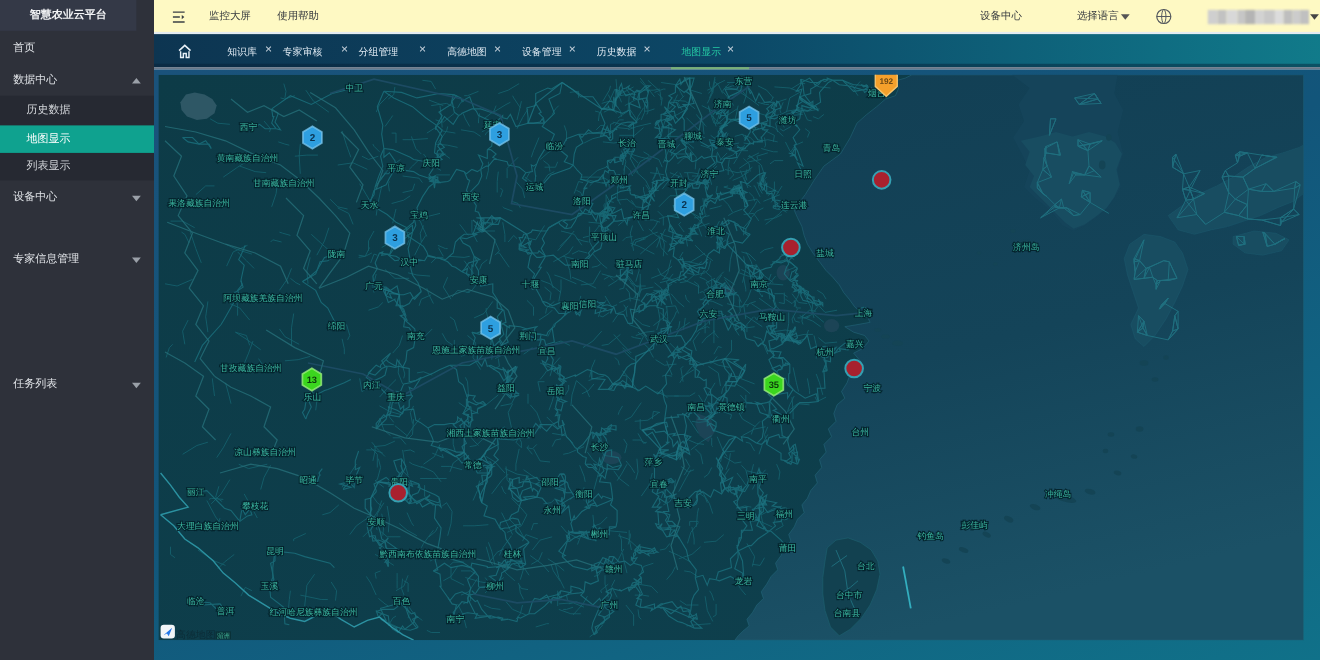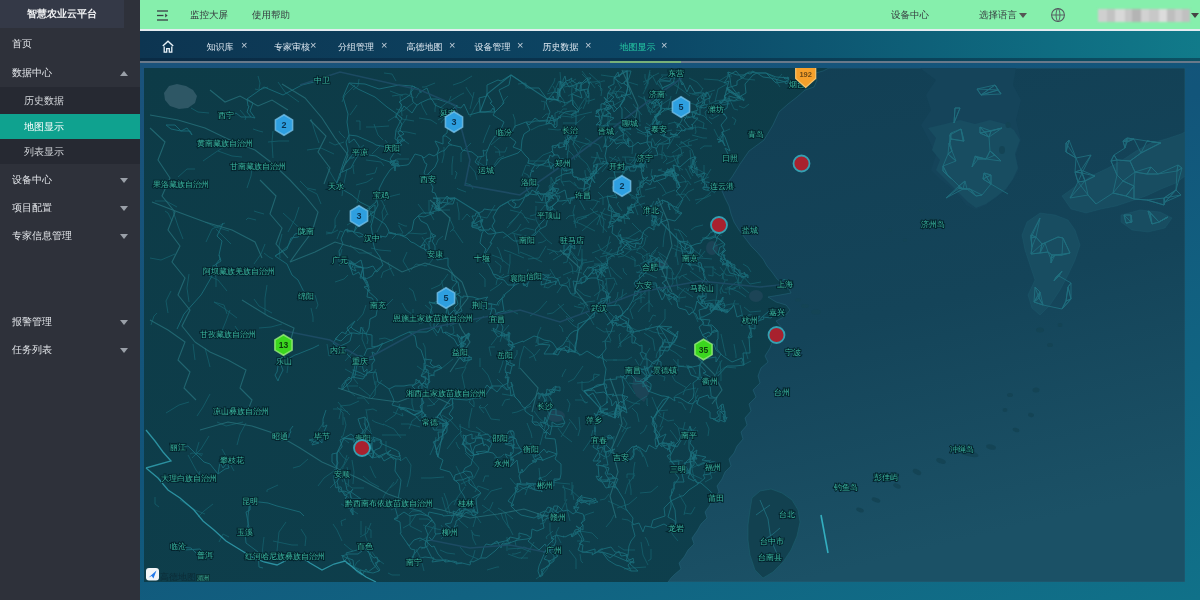--- a/index.html
+++ b/index.html
@@ -3,21 +3,21 @@
 <style>
 *{margin:0;padding:0;box-sizing:border-box}
 html,body{width:1200px;height:600px;overflow:hidden;font-family:"Liberation Sans",sans-serif}
 .sidebar{position:absolute;left:0;top:0;width:140px;height:600px;background:#2e313a;z-index:5}
 .sb-title{position:absolute;left:0;top:0;width:124px;height:28px;line-height:28px;text-align:center;color:#f2f3f5;font-size:10px;font-weight:bold;background:#343947}
 .sb-item{position:absolute;left:0;width:140px;height:28px;line-height:28px;color:#e2e5e9;font-size:10px;padding-left:12px}
 .sb-item .arr{position:absolute;right:12px;top:11.5px;line-height:0;font-size:0}
 .sb-sub{position:absolute;left:0;top:87px;width:140px;height:77px;background:#262932}
 .sb-sub-item{position:absolute;left:0;width:140px;height:25px;line-height:25px;color:#d3d6da;font-size:10px;padding-left:24px}
 .sb-sub-item.active{background:#0fa28f;color:#fff}
-.topbar{position:absolute;left:140px;top:0;width:1060px;height:31px;background:#86efac;z-index:4}
+.topbar{position:absolute;left:140px;top:0;width:1060px;height:31px;background:#fef9c3;z-index:4}
 .topbar .t{position:absolute;top:0;height:29px;line-height:29px;font-size:9.5px;color:#35393e}
 .topbar::after{content:"";position:absolute;left:0;bottom:0;width:100%;height:2px;background:#e4ecf1}
 .tabbar{position:absolute;left:140px;top:31px;width:1148px;height:30px;background:linear-gradient(90deg,#0d3551 0%,#0c4766 45%,#0f6d82 80%,#12838f 100%);z-index:4}
 .tabbar::after{content:"";position:absolute;left:0;bottom:0;width:100%;height:3px;background:rgba(7,30,54,0.45)}
 .tabbar .tabt{position:absolute;top:9.5px;font-size:9px}
 .tabbar .tabx{position:absolute;top:8px;font-size:11px;color:#c3cfda}
 .tabline{position:absolute;left:140px;top:61px;width:1060px;height:2px;background:#69798a;z-index:4}
 .tabline .green{position:absolute;left:470px;width:71px;height:2px;background:#78b078}
 .content{position:absolute;left:140px;top:63px;width:1060px;height:537px;background:linear-gradient(160deg,#1a527b 0%,#12557a 45%,#107189 100%)}
 .mapbox{position:absolute;left:4px;top:5px;width:1041px;height:514px}
@@ -26,23 +26,21 @@
 <div class="sidebar">
     <div class="sb-title">智慧农业云平台</div>
     <div class="sb-item" style="top:30px">首页</div>
     <div class="sb-item" style="top:59px">数据中心<span class="arr"><span style="display:inline-block;width:0;height:0;border-left:4.5px solid transparent;border-right:4.5px solid transparent;border-bottom:5px solid #9aa0a8"></span></span></div>
     <div class="sb-sub">
       <div class="sb-sub-item" style="top:0.5px">历史数据</div>
       <div class="sb-sub-item active" style="top:26.5px">地图显示</div>
       <div class="sb-sub-item" style="top:51.5px">列表显示</div>
     </div>
     <div class="sb-item" style="top:166px">设备中心<span class="arr"><span style="display:inline-block;width:0;height:0;border-left:4.5px solid transparent;border-right:4.5px solid transparent;border-top:5px solid #9aa0a8"></span></span></div>
-    <div class="sb-item" style="top:194px">项目配置<span class="arr"><span style="display:inline-block;width:0;height:0;border-left:4.5px solid transparent;border-right:4.5px solid transparent;border-top:5px solid #9aa0a8"></span></span></div>
     <div class="sb-item" style="top:222px">专家信息管理<span class="arr"><span style="display:inline-block;width:0;height:0;border-left:4.5px solid transparent;border-right:4.5px solid transparent;border-top:5px solid #9aa0a8"></span></span></div>
-    <div class="sb-item" style="top:308px">报警管理<span class="arr"><span style="display:inline-block;width:0;height:0;border-left:4.5px solid transparent;border-right:4.5px solid transparent;border-top:5px solid #9aa0a8"></span></span></div>
     <div class="sb-item" style="top:336px">任务列表<span class="arr"><span style="display:inline-block;width:0;height:0;border-left:4.5px solid transparent;border-right:4.5px solid transparent;border-top:5px solid #9aa0a8"></span></span></div>
   </div>
 <div class="topbar">
 <svg width="11" height="11" viewBox="0 0 11 11" style="position:absolute;left:17px;top:10px">
       <g stroke="#3a3f45" stroke-width="1.3">
         <line x1="0" y1="1" x2="11" y2="1"></line>
         <line x1="0" y1="5.5" x2="6.5" y2="5.5"></line>
         <line x1="0" y1="10" x2="11" y2="10"></line>
       </g>
       <path d="M8.2,3.6 L10.6,5.5 L8.2,7.4 Z" fill="#3a3f45"></path>
@@ -71,23 +69,23 @@
     </div>
 <span style="position:absolute;left:1051px;top:13px;width:0;height:0;border-left:4.5px solid transparent;border-right:4.5px solid transparent;border-top:5.5px solid #444"></span>
 </div>
 <div class="tabbar">
 <svg width="16" height="15" viewBox="0 0 16 15" style="position:absolute;left:20px;top:8px">
       <path d="M2.8,7 L8,2.2 L13.2,7" fill="none" stroke="#e8f1f8" stroke-width="1.4"></path>
       <path d="M4.2,7.6 L4.2,13.2 L6.7,13.2 L6.7,9.6 L9.3,9.6 L9.3,13.2 L11.8,13.2 L11.8,7.6" fill="none" stroke="#e8f1f8" stroke-width="1.3"></path>
     </svg>
 <span class="tabt" style="left:66.5px;color:#dfe9f2">知识库</span>
     <span class="tabx" style="left:101.0px">×</span>
-    <span class="tabt" style="left:134px;color:#dfe9f2">专家审核</span>
+    <span class="tabt" style="left:117px;color:#dfe9f2">专家审核</span>
     <span class="tabx" style="left:170.0px">×</span>
-    <span class="tabt" style="left:198px;color:#dfe9f2">分组管理</span>
+    <span class="tabt" style="left:186px;color:#dfe9f2">分组管理</span>
     <span class="tabx" style="left:241.0px">×</span>
     <span class="tabt" style="left:266.5px;color:#dfe9f2">高德地图</span>
     <span class="tabx" style="left:309.0px">×</span>
     <span class="tabt" style="left:334.5px;color:#dfe9f2">设备管理</span>
     <span class="tabx" style="left:377.0px">×</span>
     <span class="tabt" style="left:402.5px;color:#dfe9f2">历史数据</span>
     <span class="tabx" style="left:445.0px">×</span>
     <span class="tabt" style="left:479.5px;color:#25c9a4">地图显示</span>
     <span class="tabx" style="left:521.0px">×</span>
 </div>

